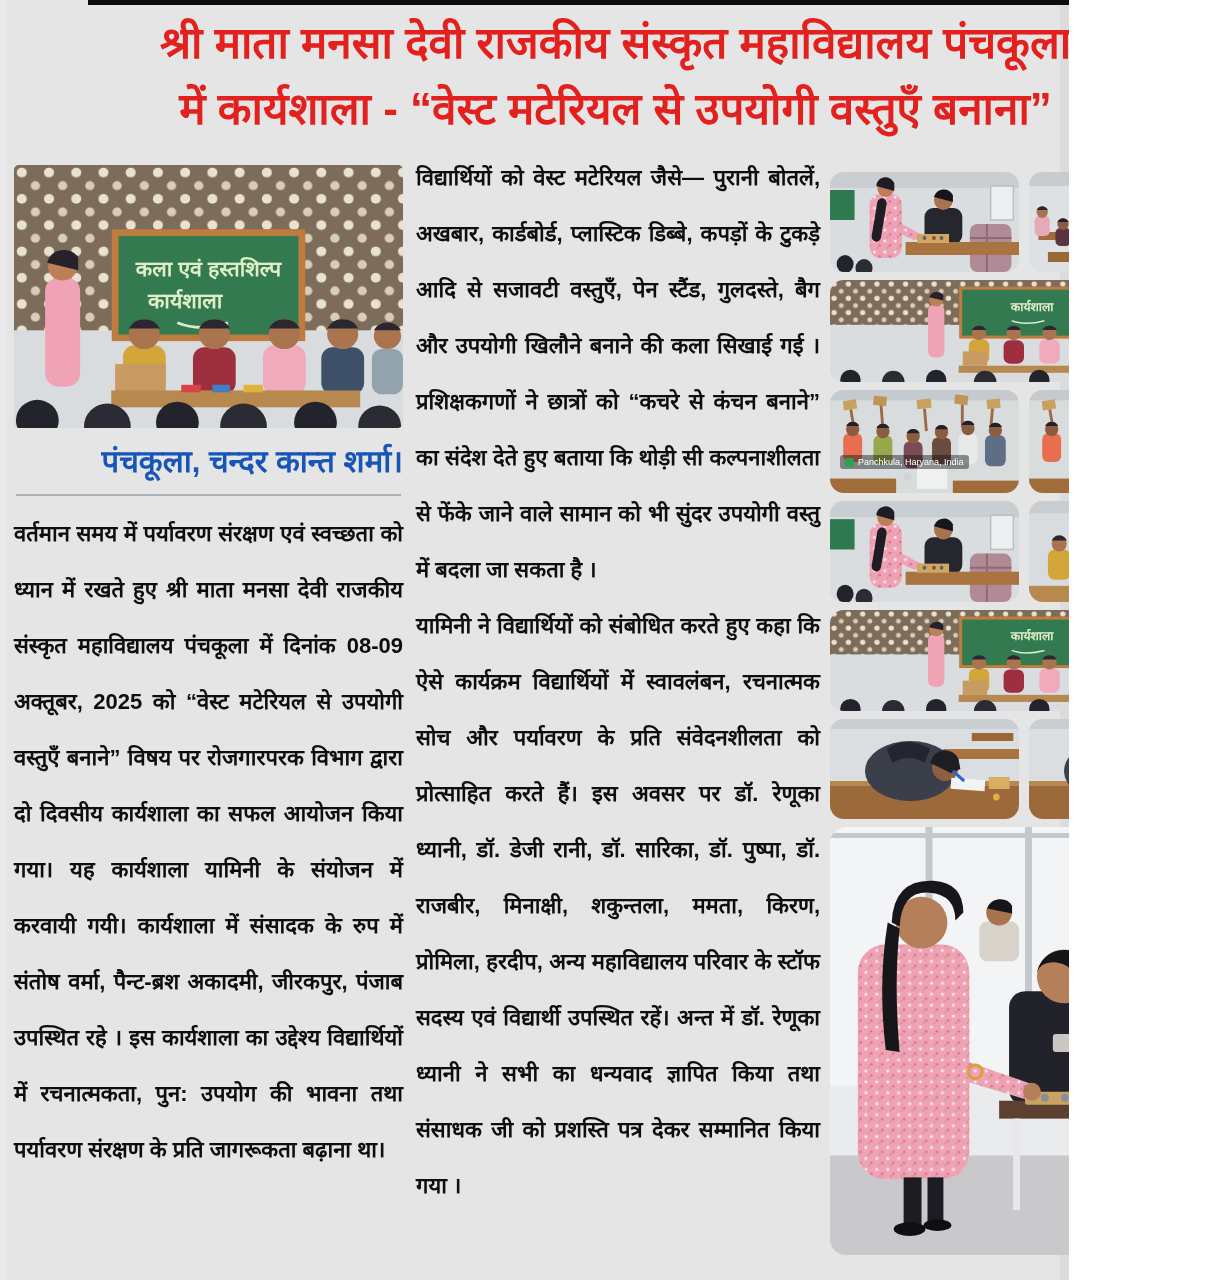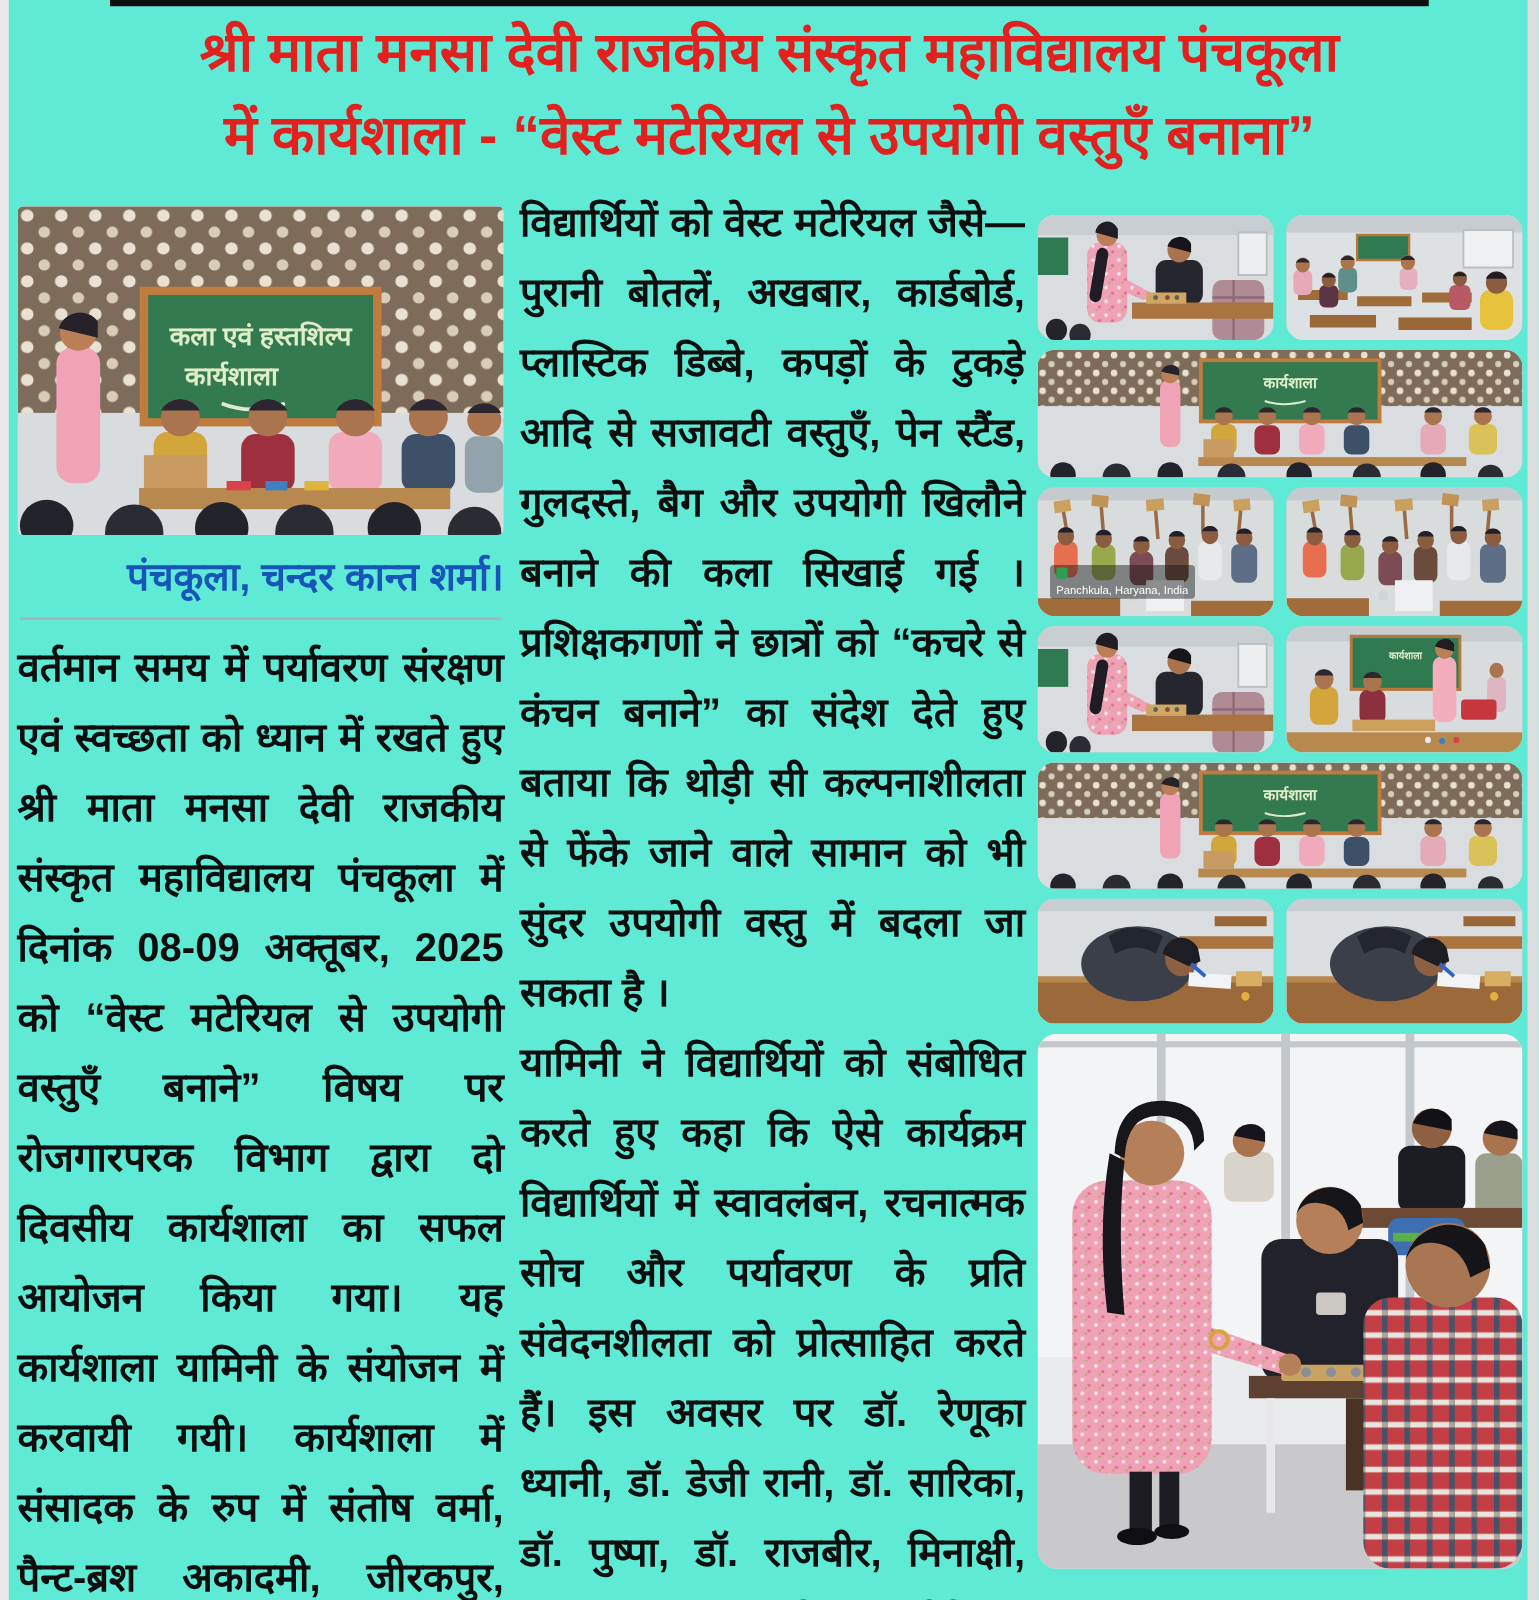--- a/index.html
+++ b/index.html
@@ -1,51 +1,51 @@
 <!DOCTYPE html>
 <html lang="hi"><head>
 <meta charset="utf-8">
 <style>
   html,body{margin:0;padding:0;background:#ffffff;}
-  .page{position:relative;width:1231px;height:1280px;background:#5eead4;overflow:hidden;
+  .page{position:relative;width:1069px;height:1280px;background:#e5e5e5;overflow:hidden;
         font-family:"Liberation Sans","DejaVu Sans",sans-serif;}
   
   .edge-left{position:absolute;left:0;top:0;bottom:0;width:7px;background:#e9e9e9;}
   .edge-right{position:absolute;right:0;top:0;bottom:0;width:9px;background:#dcdcdc;}
   .top-bar{position:absolute;left:88px;top:0;width:1055px;height:5px;background:#0d0d0d;}
 
   
   .headline{position:absolute;left:14px;top:10px;width:1203px;text-align:center;
             color:#e2201e;font-weight:800;font-size:44px;line-height:66px;letter-spacing:0;}
   .headline .hl{display:block;white-space:nowrap;}
 
   
   .col{position:absolute;}
   .col1{left:14px;top:165px;width:389px;}
   .col2{left:416px;top:150px;width:404px;}
   .col3{left:830px;top:172px;width:388px;}
 
-  .body-text{margin:0;color:#0e0e0e;font-size:32px;line-height:56px;font-weight:600;
+  .body-text{margin:0;color:#0e0e0e;font-size:22px;line-height:56px;font-weight:600;
              text-align:justify;}
 
   .byline{margin:14px 0 0 0;text-align:right;color:#1756b8;font-weight:800;font-size:31px;line-height:40px;}
   .byline-rule{border:none;border-top:2px solid #a9b1ba;margin:12px 2px 10px 2px;}
 
   
   .photo{position:relative;overflow:hidden;background:#c9cdd0;border-radius:14px;}
   .photo svg{display:block;width:100%;height:100%;}
   .main-photo{width:389px;height:263px;border-radius:5px;}
   .prow{display:flex;gap:10px;margin-bottom:8px;}
   .prow .photo{flex:1;}
   .h100{height:100px;} .h102{height:102px;} .h103{height:103px;} .h101{height:101px;}
   .wide{width:100%;margin-bottom:8px;}
   .big-photo{width:100%;height:428px;border-radius:16px;margin-top:1px;}
 
-  .watermark{position:absolute;left:10px;bottom:14px;display:flex;align-items:flex-start;gap:4px;
-             background:rgba(20,20,20,.45);padding:2px 5px;border-radius:3px;flex-direction:column;}
+  .watermark{position:absolute;left:10px;bottom:24px;display:flex;align-items:center;gap:4px;
+             background:rgba(20,20,20,.45);padding:2px 5px;border-radius:3px;}
   .watermark .gps-dot{width:9px;height:9px;border-radius:2px;background:#2e9e4f;display:inline-block;}
   .watermark span.wm-text{color:#ffffff;font-size:9px;line-height:10px;white-space:nowrap;}
 
   .chalk{fill:#e0eec8;font-weight:700;font-family:"Liberation Sans","DejaVu Sans",sans-serif;}
 </style>
 </head>
 <body>
 
 <svg width="0" height="0" style="position:absolute" aria-hidden="true">
   <defs>

